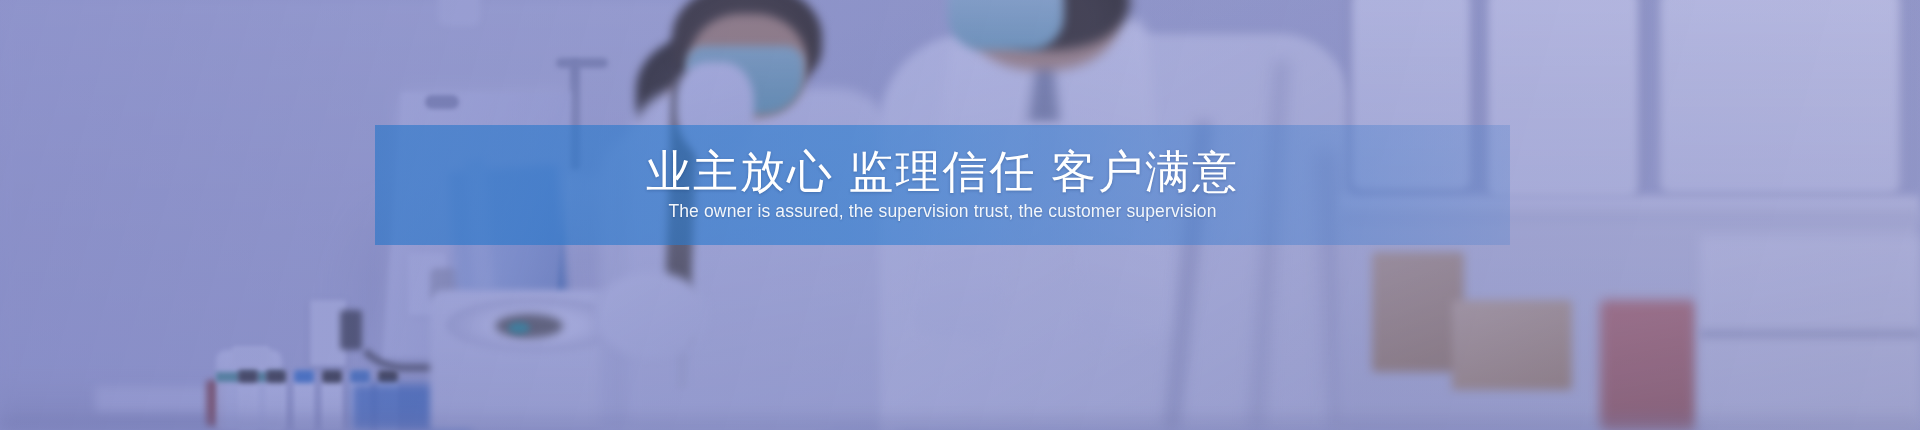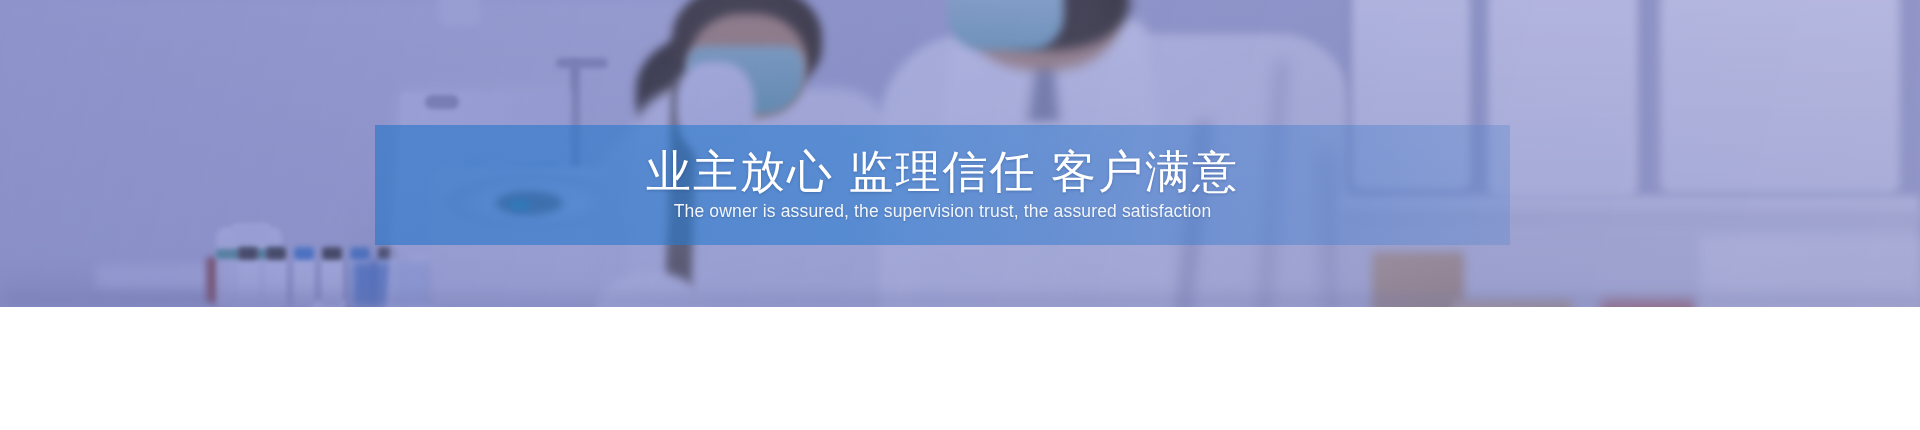--- a/index.html
+++ b/index.html
@@ -1,20 +1,20 @@
 <!DOCTYPE html>
 <html><head>
 <meta charset="utf-8">
 <style>
   html,body{margin:0;padding:0;background:#fff;}
   body{font-family:"Liberation Sans","DejaVu Sans",sans-serif;}
 
   .banner{
     position:relative;
-    width:1920px;height:307px;
+    width:1920px;height:430px;
     overflow:hidden;
     background:#0f172a;
   }
 
   
   .photo{position:absolute;inset:0;overflow:hidden;}
   .photo > *{position:absolute;}
 
   
   .wall{
@@ -500,16 +500,16 @@
     <div class="floor"></div>
 
     <div class="grade"></div>
     <div class="grade2"></div>
   </div>
 
   <div class="band"></div>
 
   <div class="text-block">
     <div class="headline">业主放心 监理信任  客户满意</div>
-    <div class="subtitle">The owner is assured, the supervision trust, the assured satisfaction</div>
+    <div class="subtitle">The owner is assured, the supervision trust, the customer supervision</div>
   </div>
 
 </div>
 
 </body></html>

